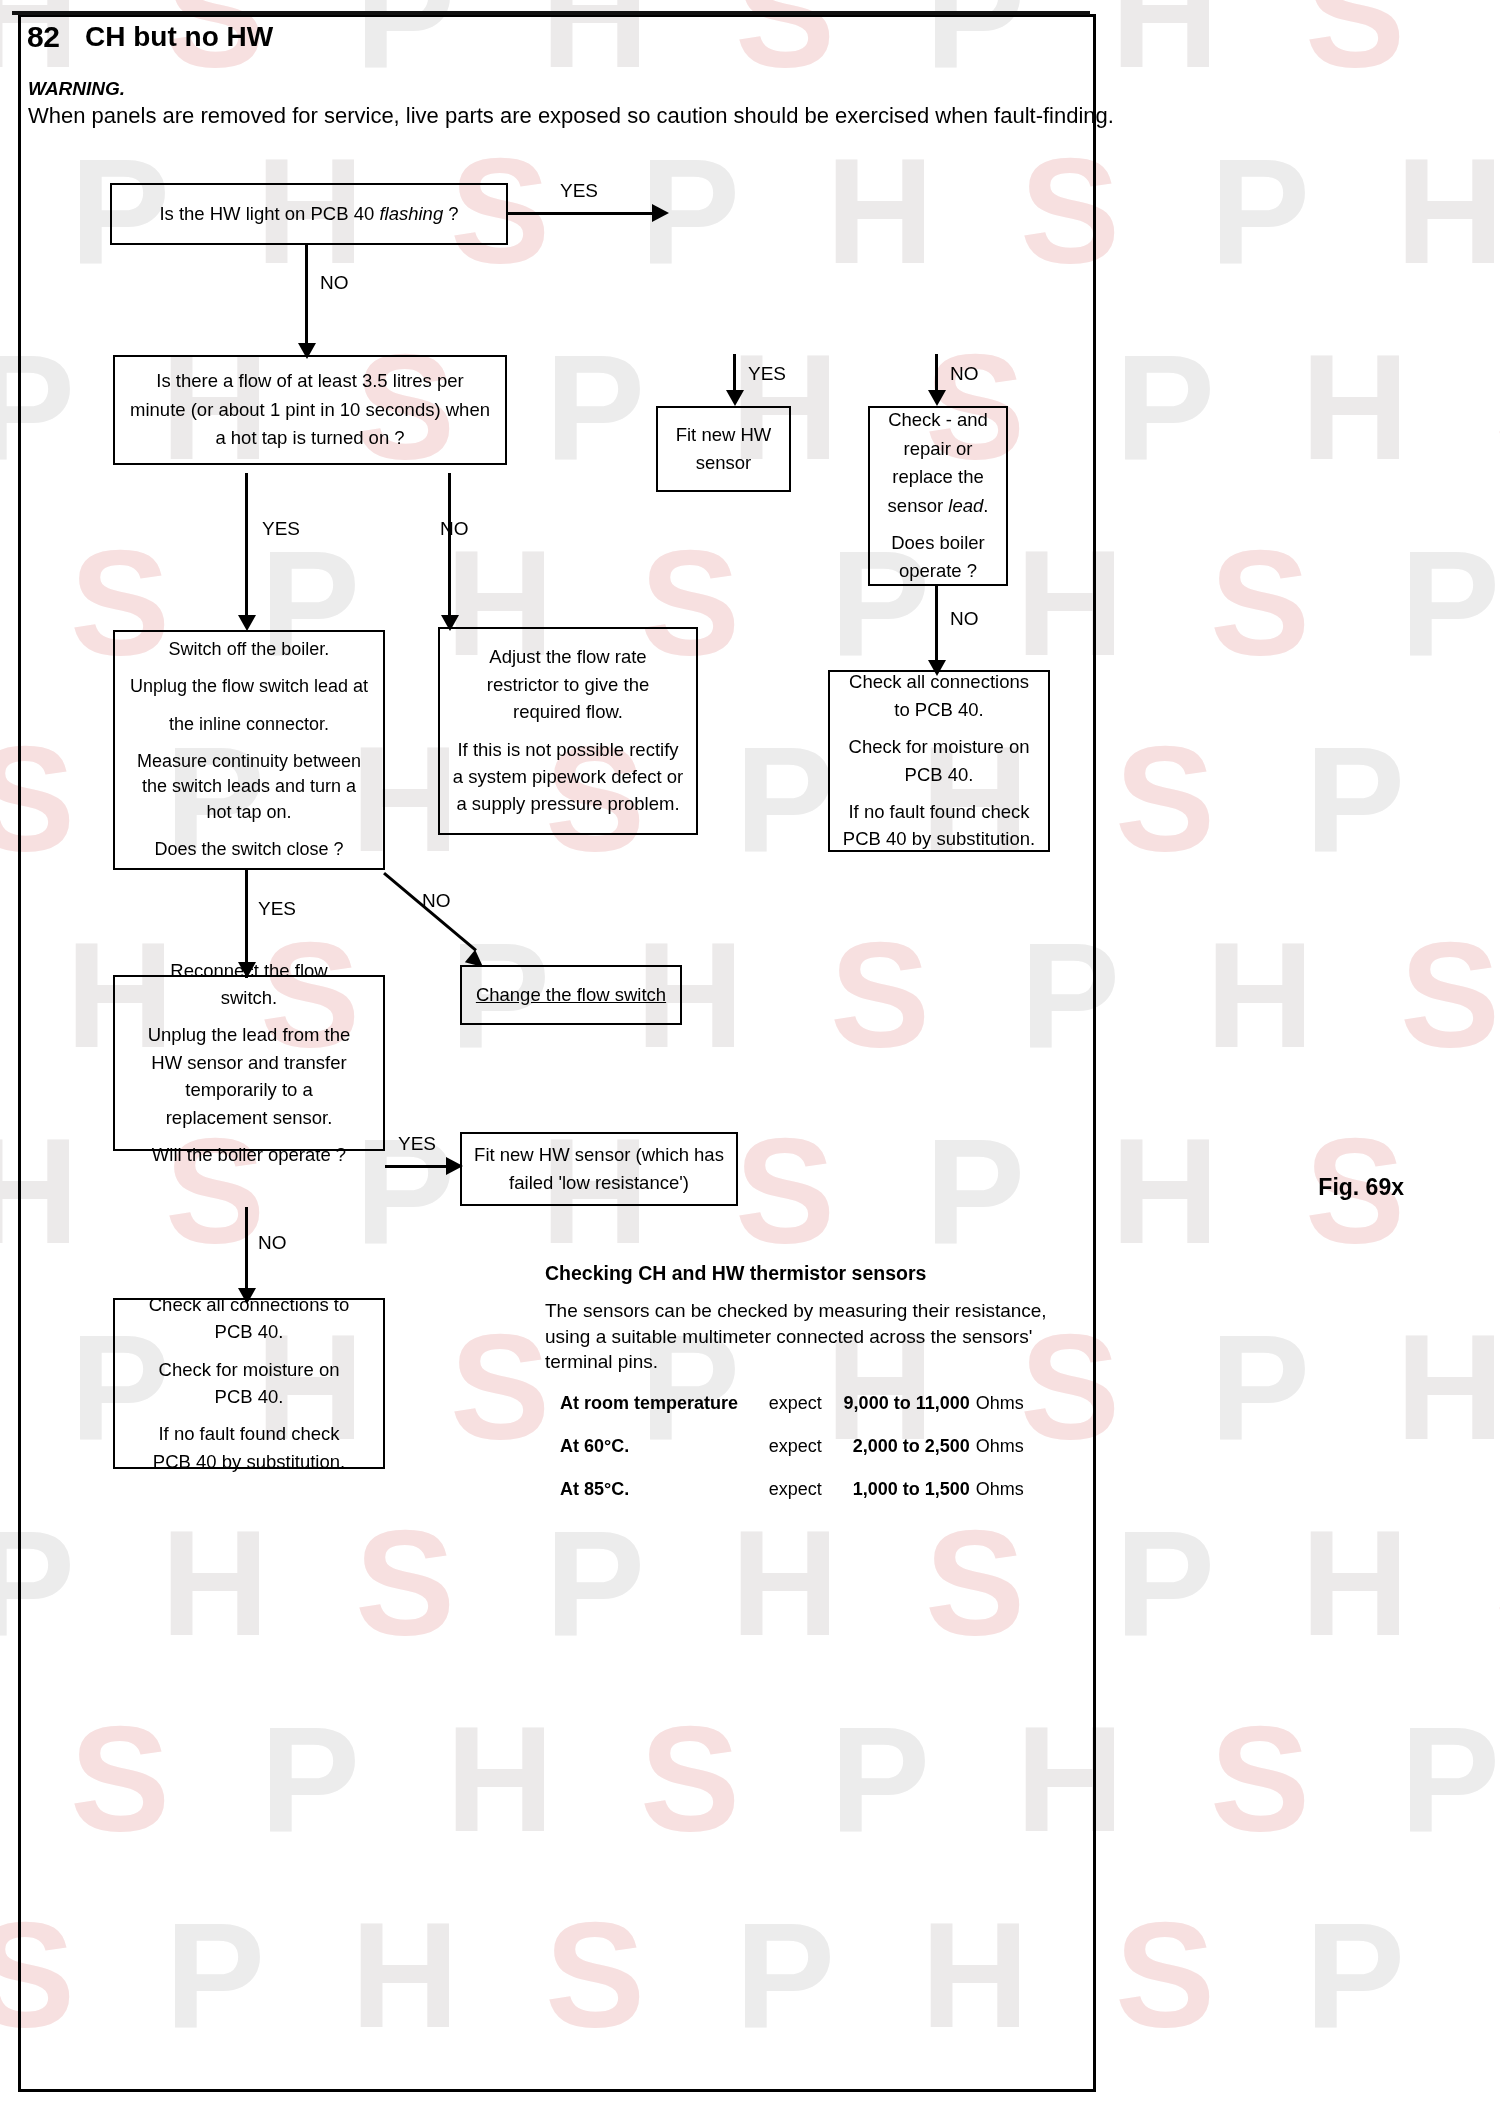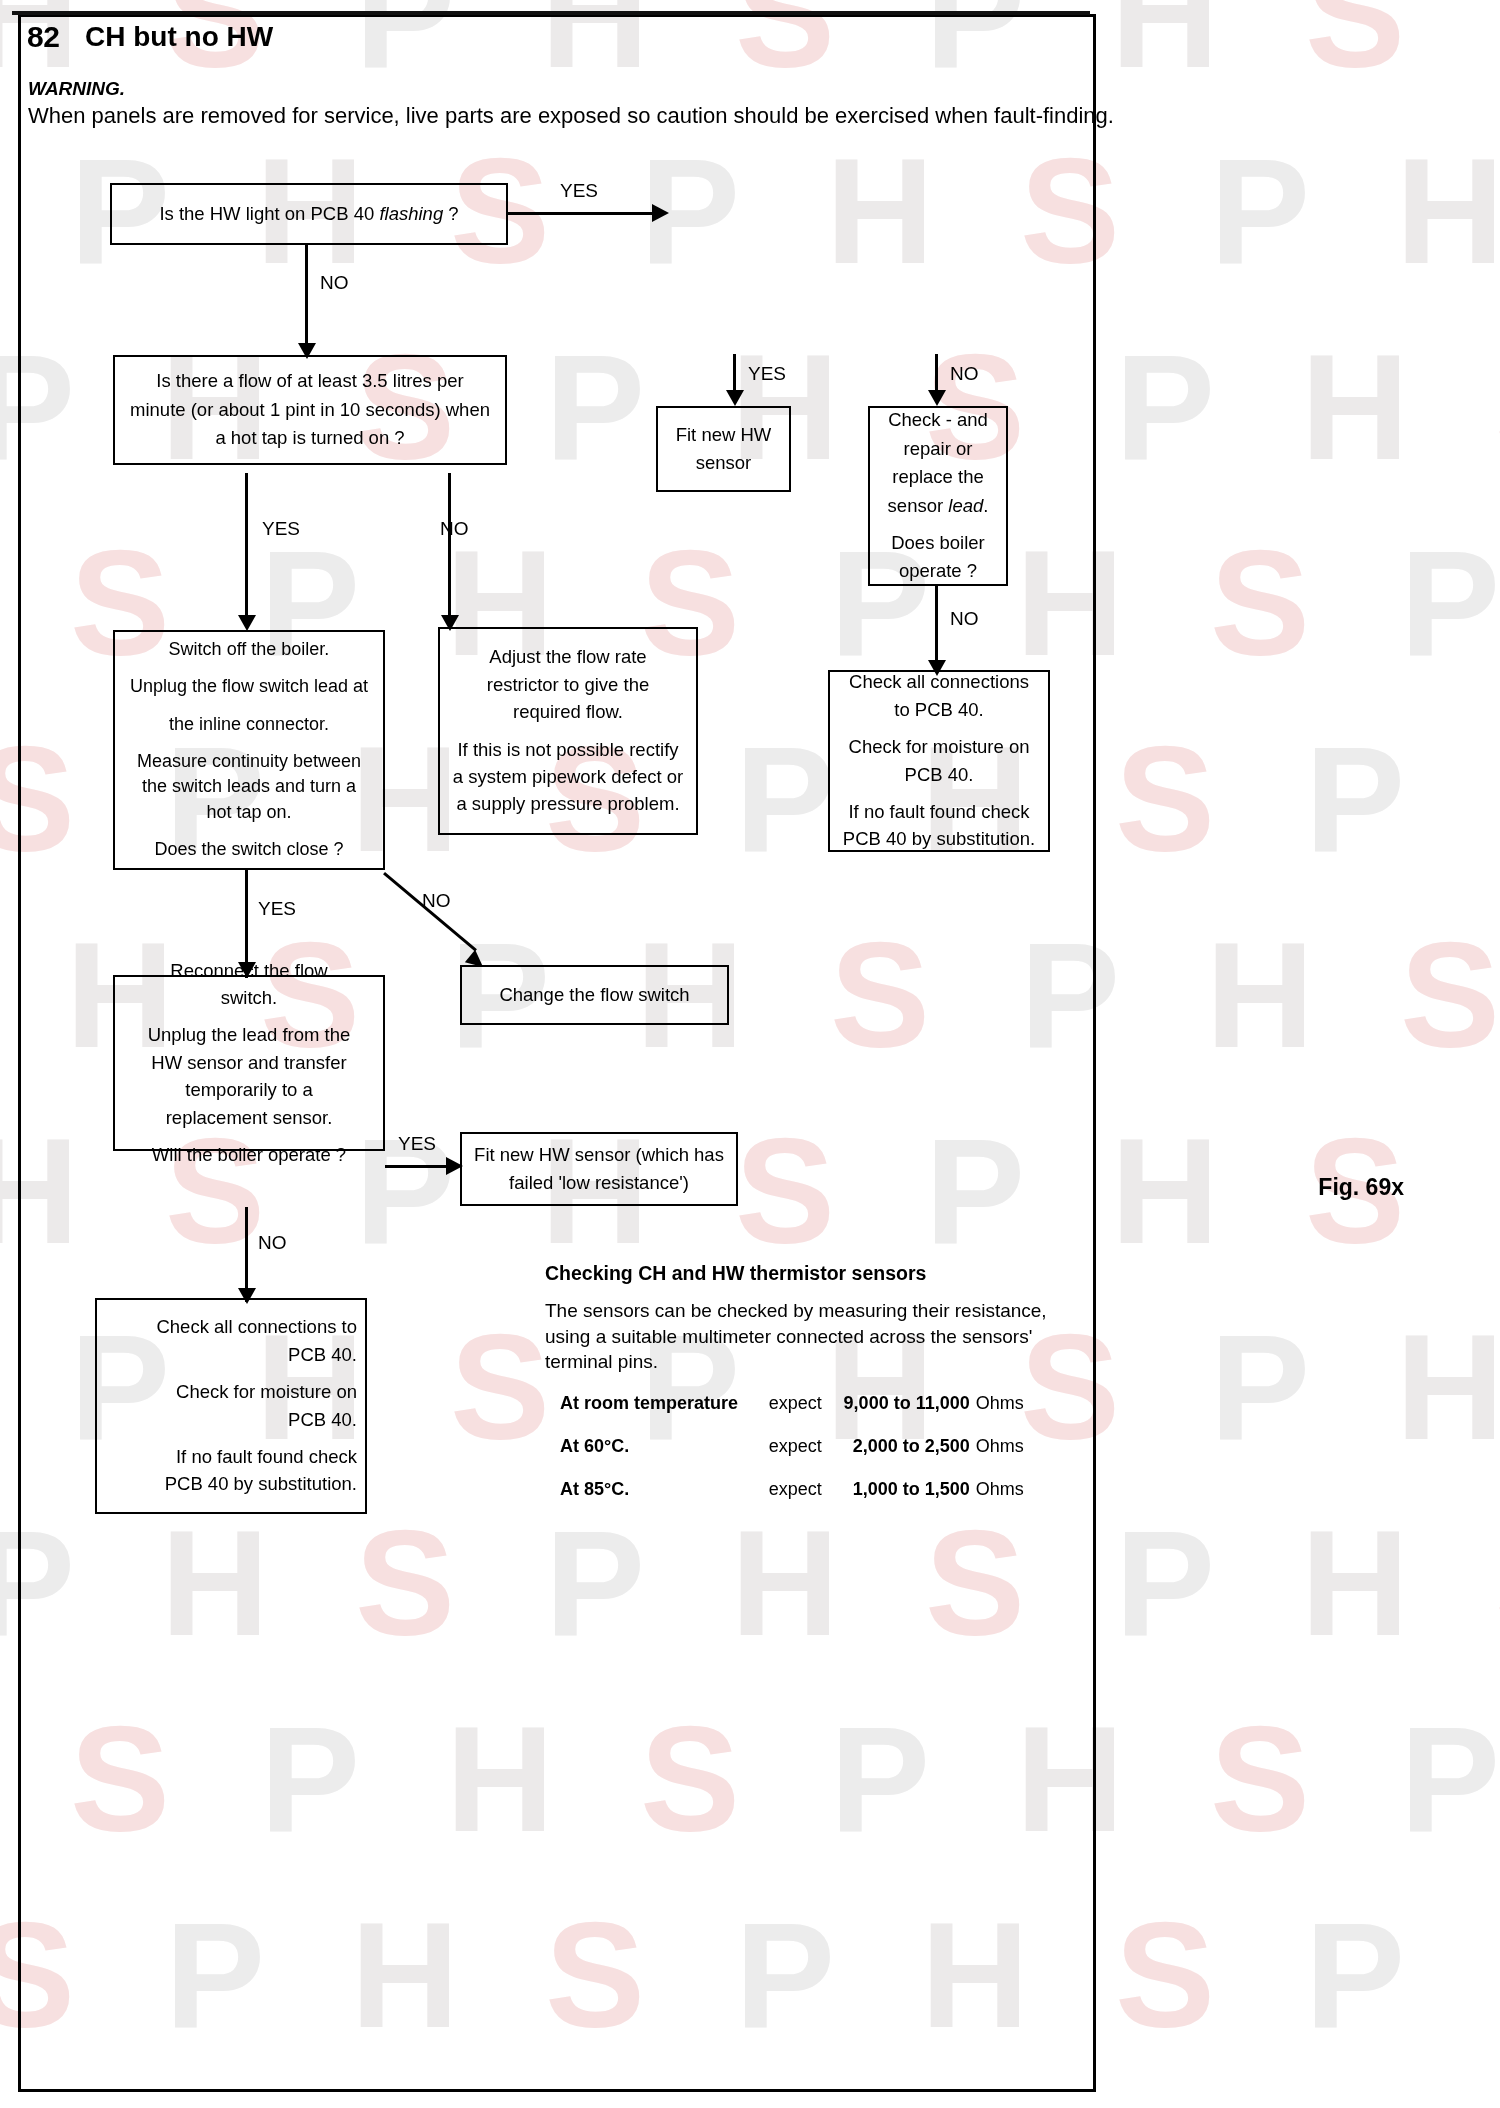--- a/index.html
+++ b/index.html
@@ -358,21 +358,21 @@
   </div>
 
   <div class="vline" style="left:245px;top:870px;height:108px;"></div>
   <div class="arrow-down" style="left:238px;top:962px;"></div>
   <div class="lbl" style="left:258px;top:898px;">YES</div>
 
   <div class="diag" style="left:385px;top:872px;width:120px;transform:rotate(40deg);"></div>
   <div class="arrow-diag" style="left:470px;top:948px;transform:rotate(40deg);"></div>
   <div class="lbl" style="left:422px;top:890px;">NO</div>
 
-  <div class="box" style="left:460px;top:965px;width:269px;height:60px;">
+  <div class="box" style="left:460px;top:965px;width:222px;height:60px;text-decoration:underline;">
     <p>Change the flow switch</p>
   </div>
 
   <div class="box" style="left:113px;top:975px;width:272px;height:176px;">
     <p>Reconnect the flow</p>
     <p style="margin-top:3px;">switch.</p>
     <p>Unplug the lead from the</p>
     <p style="margin-top:3px;">HW sensor and transfer</p>
     <p style="margin-top:3px;">temporarily to a</p>
     <p style="margin-top:3px;">replacement sensor.</p>
@@ -385,21 +385,21 @@
 
   <div class="box" style="left:460px;top:1132px;width:278px;height:74px;">
     <p>Fit new HW sensor (which has</p>
     <p style="margin-top:3px;">failed 'low resistance')</p>
   </div>
 
   <div class="vline" style="left:245px;top:1207px;height:95px;"></div>
   <div class="arrow-down" style="left:238px;top:1288px;"></div>
   <div class="lbl" style="left:258px;top:1232px;">NO</div>
 
-  <div class="box" style="left:95px;top:1298px;width:272px;height:216px;align-items:flex-end;">
+  <div class="box" style="left:113px;top:1298px;width:272px;height:171px;">
     <p>Check all connections to</p>
     <p style="margin-top:3px;">PCB 40.</p>
     <p>Check for moisture on</p>
     <p style="margin-top:3px;">PCB 40.</p>
     <p>If no fault found check</p>
     <p style="margin-top:3px;">PCB 40 by substitution.</p>
   </div>
 
   <div id="fig-label">Fig. 69x</div>
   <div id="sensor-heading">Checking CH  and HW thermistor sensors</div>

